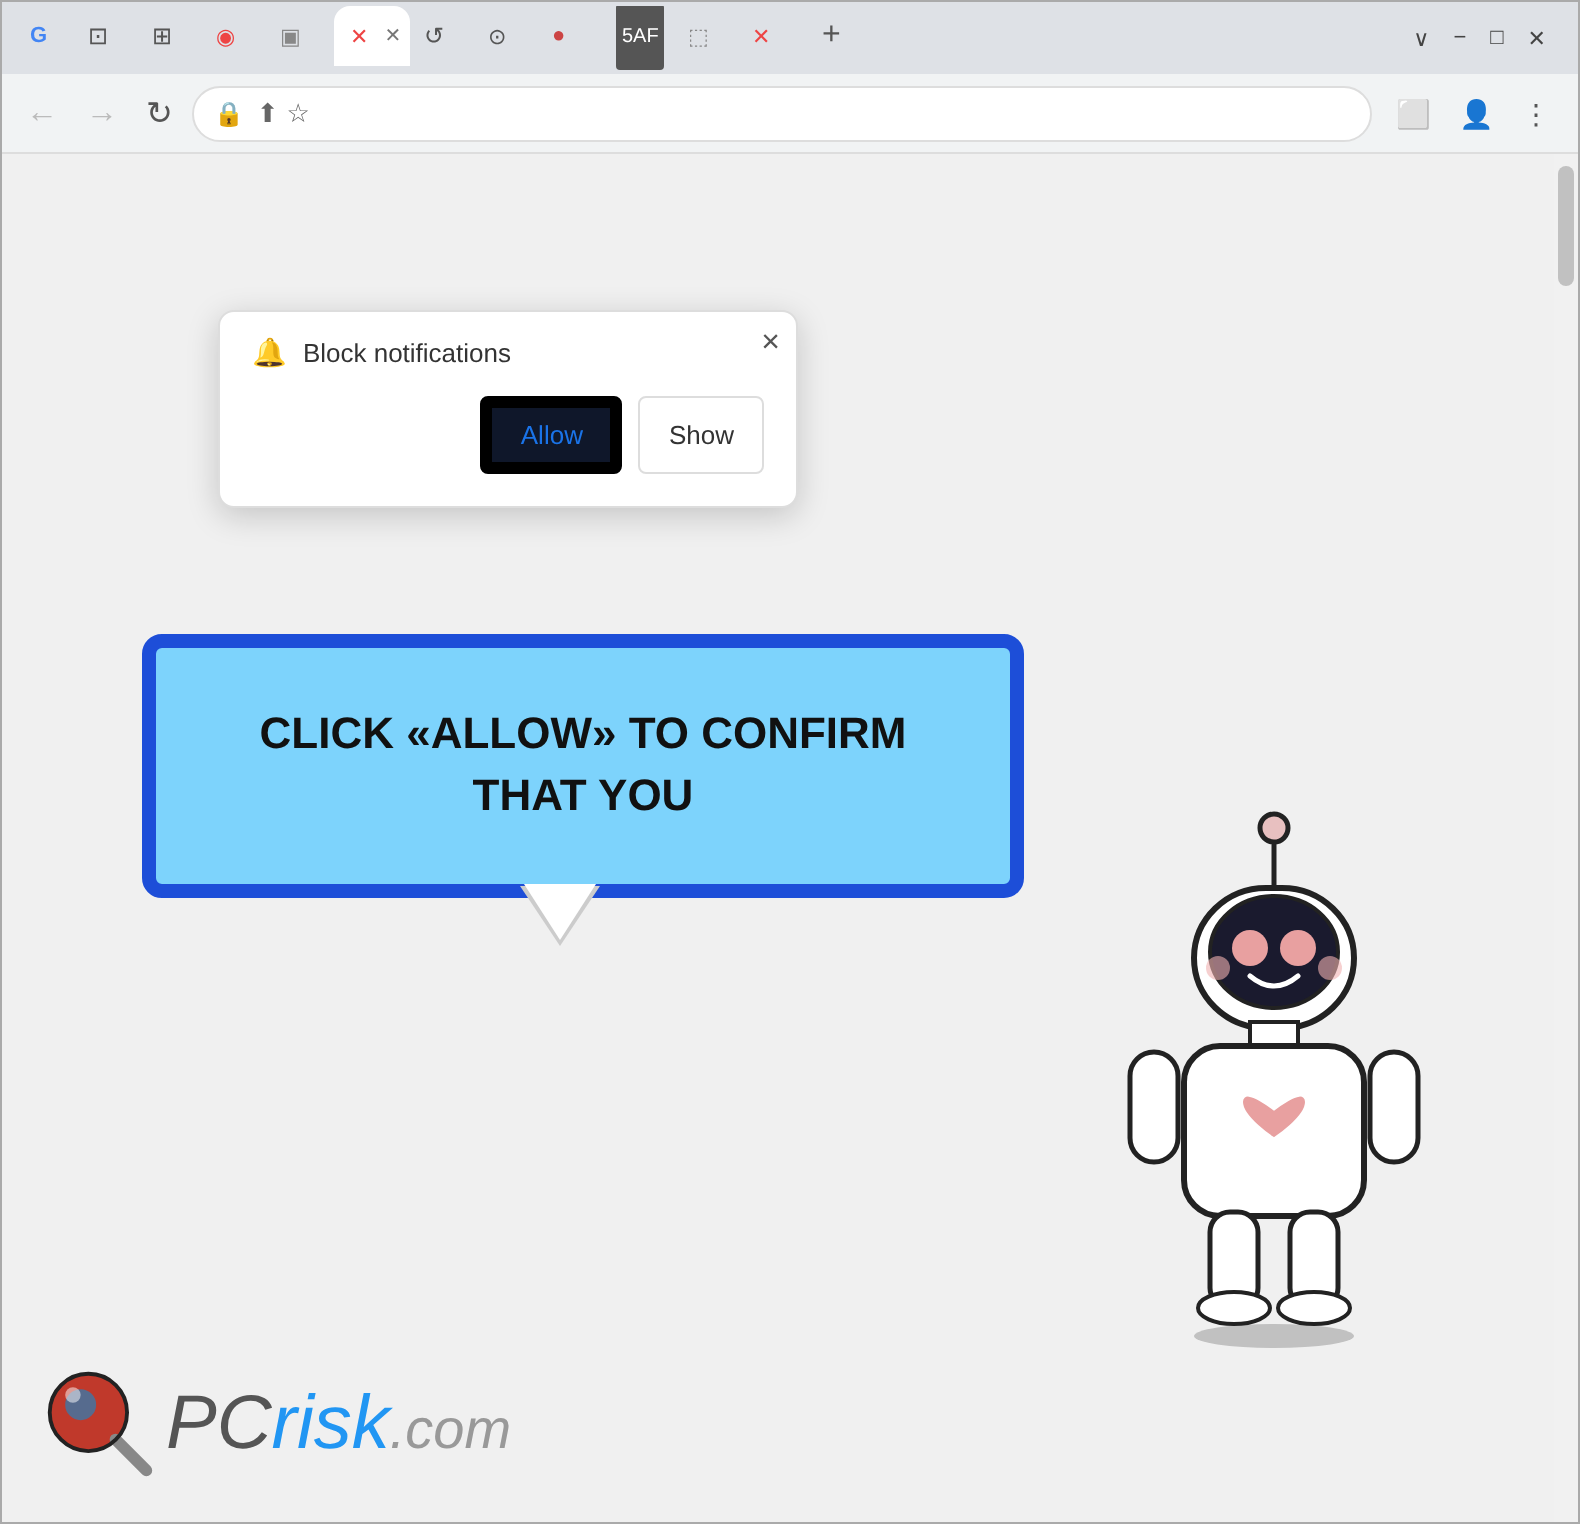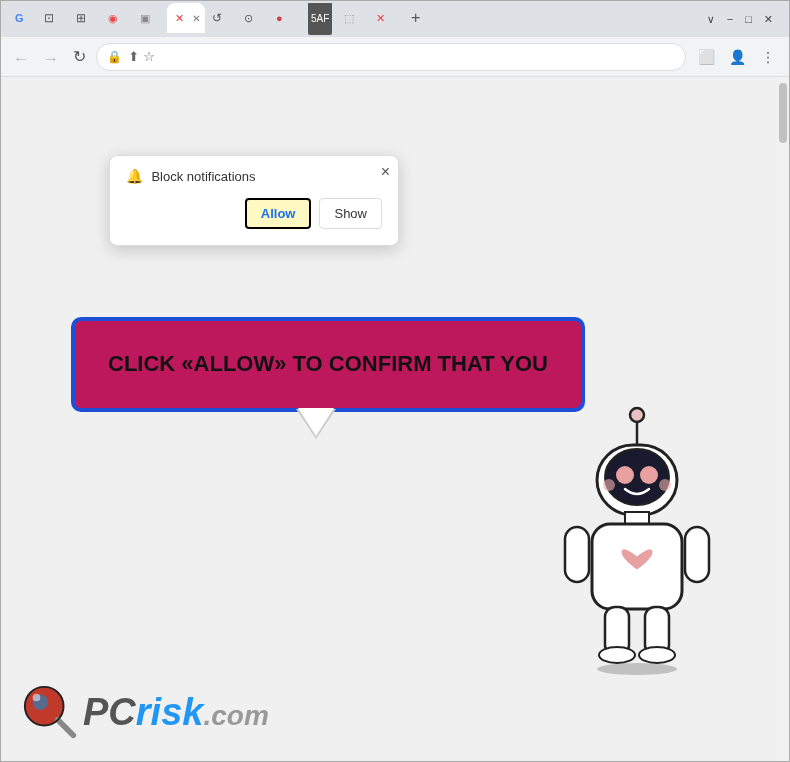--- a/index.html
+++ b/index.html
@@ -139,28 +139,27 @@
       font-size: 13px;
       color: #333;
     }
     .bell-icon { font-size: 14px; color: #555; }
     .dialog-buttons {
       display: flex;
       gap: 8px;
       justify-content: flex-end;
     }
     .btn-allow {
-      background: #fef9c3;
-      border: 2px solid #000000;
+      background: #0f172a;
+      border: 6px solid #000000;
       color: #1a73e8;
       border-radius: 4px;
       padding: 6px 14px;
       font-size: 13px;
       cursor: pointer;
-      font-weight: bold;
     }
     .btn-block {
       background: #fff;
       border: 1px solid #ddd;
       color: #333;
       border-radius: 4px;
       padding: 6px 14px;
       font-size: 13px;
       cursor: pointer;
     }
@@ -178,25 +177,25 @@
     }
 
     
     .speech-bubble-container {
       margin-top: 220px;
       position: relative;
       align-self: flex-start;
       margin-left: 50px;
     }
     .speech-bubble {
-      background: #be185d;
-      border: 4px solid #1d4ed8;
+      background: #7dd3fc;
+      border: 7px solid #1d4ed8;
       border-radius: 10px;
       padding: 28px 30px;
-      width: 514px;
+      width: 441px;
       position: relative;
     }
     .speech-bubble-text {
       font-size: 22px;
       font-weight: bold;
       color: #111;
       text-align: center;
       line-height: 1.4;
     }
     .speech-bubble::after {
@@ -385,21 +384,21 @@
 
         <div class="pcrisk-logo">
 
           <svg class="pcrisk-icon" viewBox="0 0 60 60" xmlns="http://www.w3.org/2000/svg">
             <circle cx="24" cy="24" r="20" fill="#c0392b"></circle>
             <circle cx="20" cy="20" r="8" fill="#2980b9" opacity="0.7"></circle>
             <circle cx="16" cy="15" r="4" fill="white" opacity="0.5"></circle>
             <line x1="38" y1="38" x2="54" y2="54" stroke="#888" stroke-width="6" stroke-linecap="round"></line>
             <circle cx="24" cy="24" r="20" fill="none" stroke="#222" stroke-width="2"></circle>
           </svg>
-          <div style="font-size:38px;font-weight:bold;font-style:italic;line-height:1;text-align:right;">
+          <div style="font-size:38px;font-weight:normal;font-style:italic;line-height:1;text-align:right;">
             <span style="color:#555;">PC</span><span style="color:#2196F3;">risk</span><span style="color:#999;font-size:28px;">.com</span>
           </div>
         </div>
 
       </div>
 
       <div class="permission-dialog">
         <button class="dialog-close">×</button>
         <div class="dialog-permission">
           <span class="bell-icon">🔔</span>

